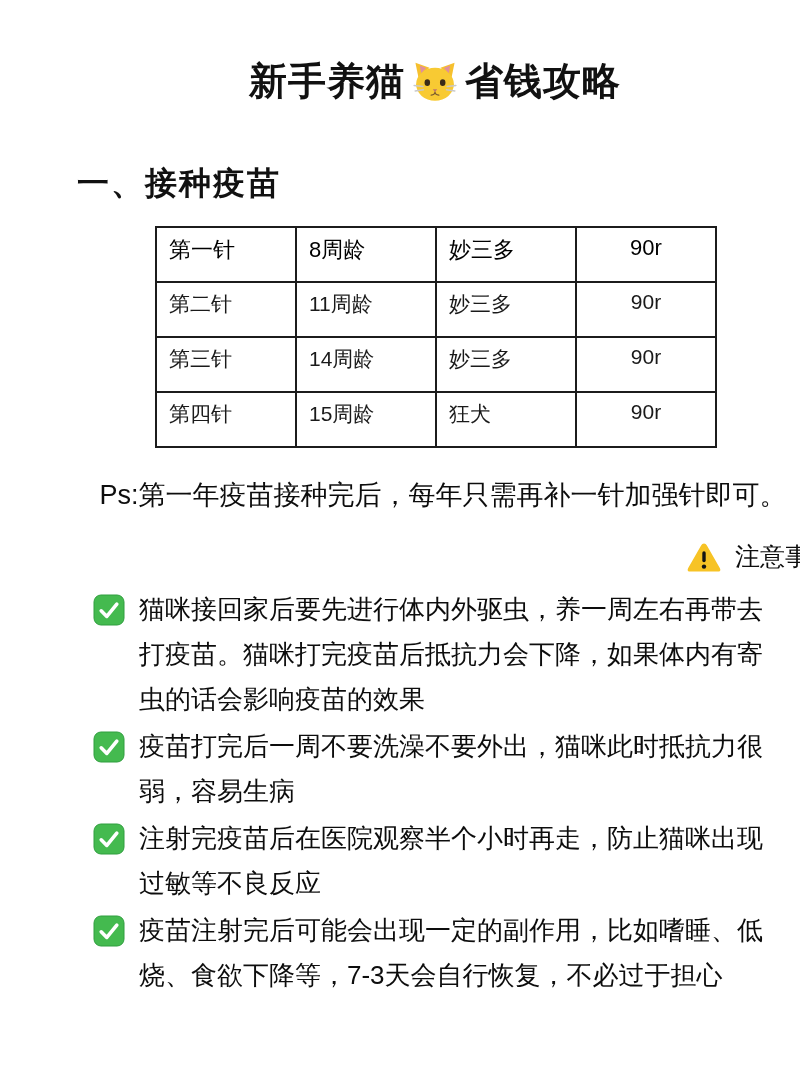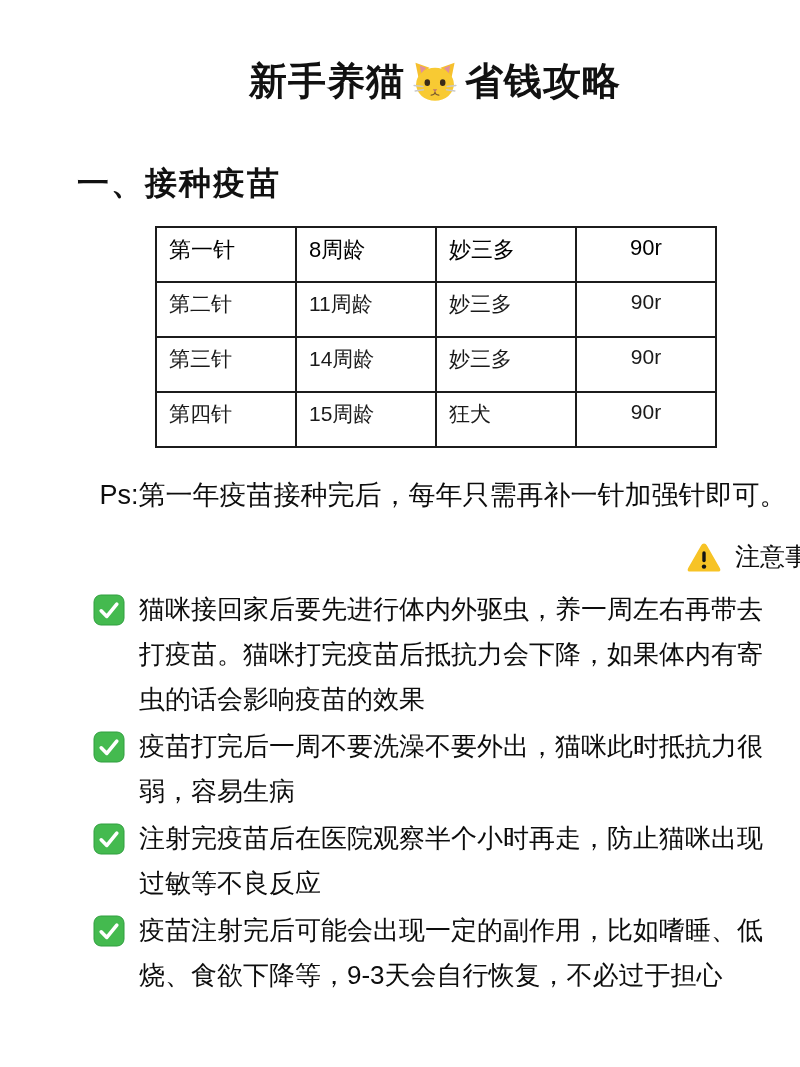--- a/index.html
+++ b/index.html
@@ -147,18 +147,18 @@
         <path d="M8.2 16.8 L13.8 22.4 L23.8 10.2" fill="none" stroke="#ffffff" stroke-width="3.6" stroke-linecap="round" stroke-linejoin="round"></path>
       </svg>
       <div class="check-text">注射完疫苗后在医院观察半个小时再走，防止猫咪出现过敏等不良反应</div>
     </div>
 
     <div class="check-item">
       <svg class="check-icon" viewBox="0 0 32 32" aria-hidden="true">
         <rect x="1" y="1" width="30" height="30" rx="7" fill="#44ba4f" stroke="#2f9e3e" stroke-width="1"></rect>
         <path d="M8.2 16.8 L13.8 22.4 L23.8 10.2" fill="none" stroke="#ffffff" stroke-width="3.6" stroke-linecap="round" stroke-linejoin="round"></path>
       </svg>
-      <div class="check-text">疫苗注射完后可能会出现一定的副作用，比如嗜睡、低烧、食欲下降等，9-3天会自行恢复，不必过于担心</div>
+      <div class="check-text">疫苗注射完后可能会出现一定的副作用，比如嗜睡、低烧、食欲下降等，7-3天会自行恢复，不必过于担心</div>
     </div>
 
   </div>
 
 </div>
 
 </body></html>

